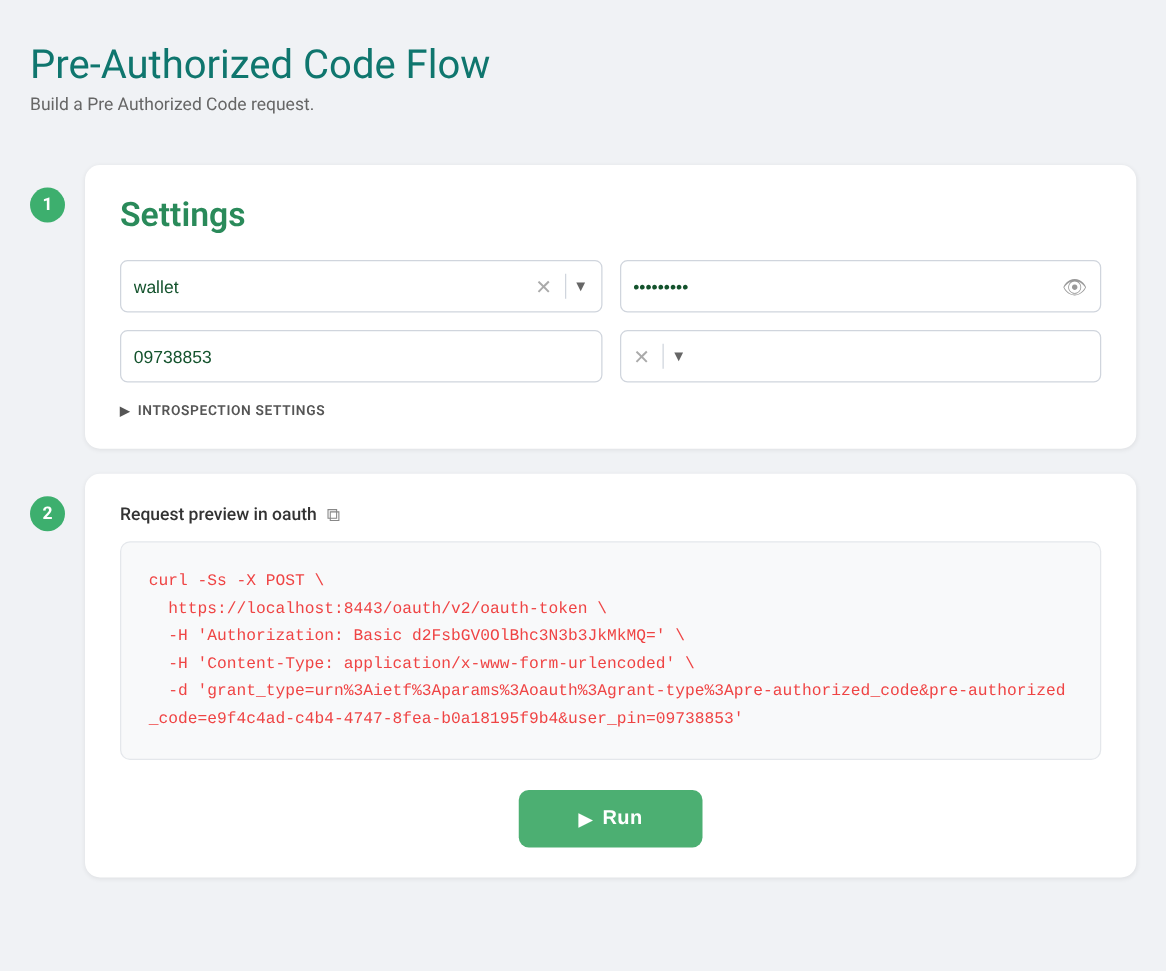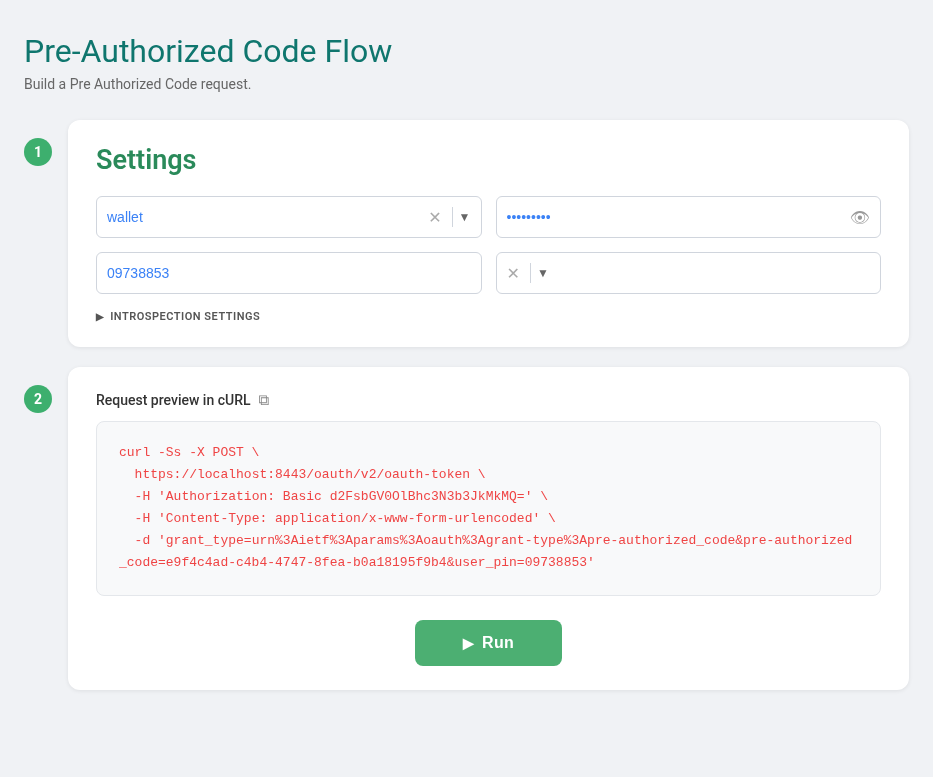--- a/index.html
+++ b/index.html
@@ -13,21 +13,21 @@
     }
     .page-title {
       font-size: 32px;
       font-weight: 400;
       color: #0f766e;
       margin-bottom: 6px;
     }
     .page-subtitle {
       font-size: 14px;
       color: #666;
-      margin-bottom: 28px;
+      margin-bottom: 40px;
     }
     .section-wrapper {
       display: flex;
       align-items: flex-start;
       margin-bottom: 20px;
     }
     .step-badge {
       width: 28px;
       height: 28px;
       border-radius: 50%;
@@ -69,21 +69,21 @@
       border-radius: 6px;
       background: white;
       height: 42px;
       padding: 0 10px;
     }
     .input-wrapper input {
       border: none;
       outline: none;
       flex: 1;
       font-size: 14px;
-      color: #3b82f6;
+      color: #14532d;
       background: transparent;
     }
     .input-icon {
       color: #999;
       cursor: pointer;
       font-size: 16px;
       display: flex;
       align-items: center;
       gap: 6px;
     }
@@ -209,21 +209,21 @@
       <span class="arrow">▶</span>
       <span>INTROSPECTION SETTINGS</span>
     </div>
   </div>
 </div>
 
 <div class="section-wrapper">
   <div class="step-badge">2</div>
   <div class="card">
     <div class="curl-label-row">
-      <span class="curl-label">Request preview in cURL</span>
+      <span class="curl-label">Request preview in oauth</span>
       <span class="copy-icon" title="Copy">⧉</span>
     </div>
     <div class="code-block">curl -Ss -X POST \
   https://localhost:8443/oauth/v2/oauth-token \
   -H 'Authorization: Basic d2FsbGV0OlBhc3N3b3JkMkMQ=' \
   -H 'Content-Type: application/x-www-form-urlencoded' \
   -d 'grant_type=urn%3Aietf%3Aparams%3Aoauth%3Agrant-type%3Apre-authorized_code&amp;pre-authorized_code=e9f4c4ad-c4b4-4747-8fea-b0a18195f9b4&amp;user_pin=09738853'</div>
     <div class="run-btn-wrapper">
       <button class="run-btn">
         <span class="play-icon">▶</span>

